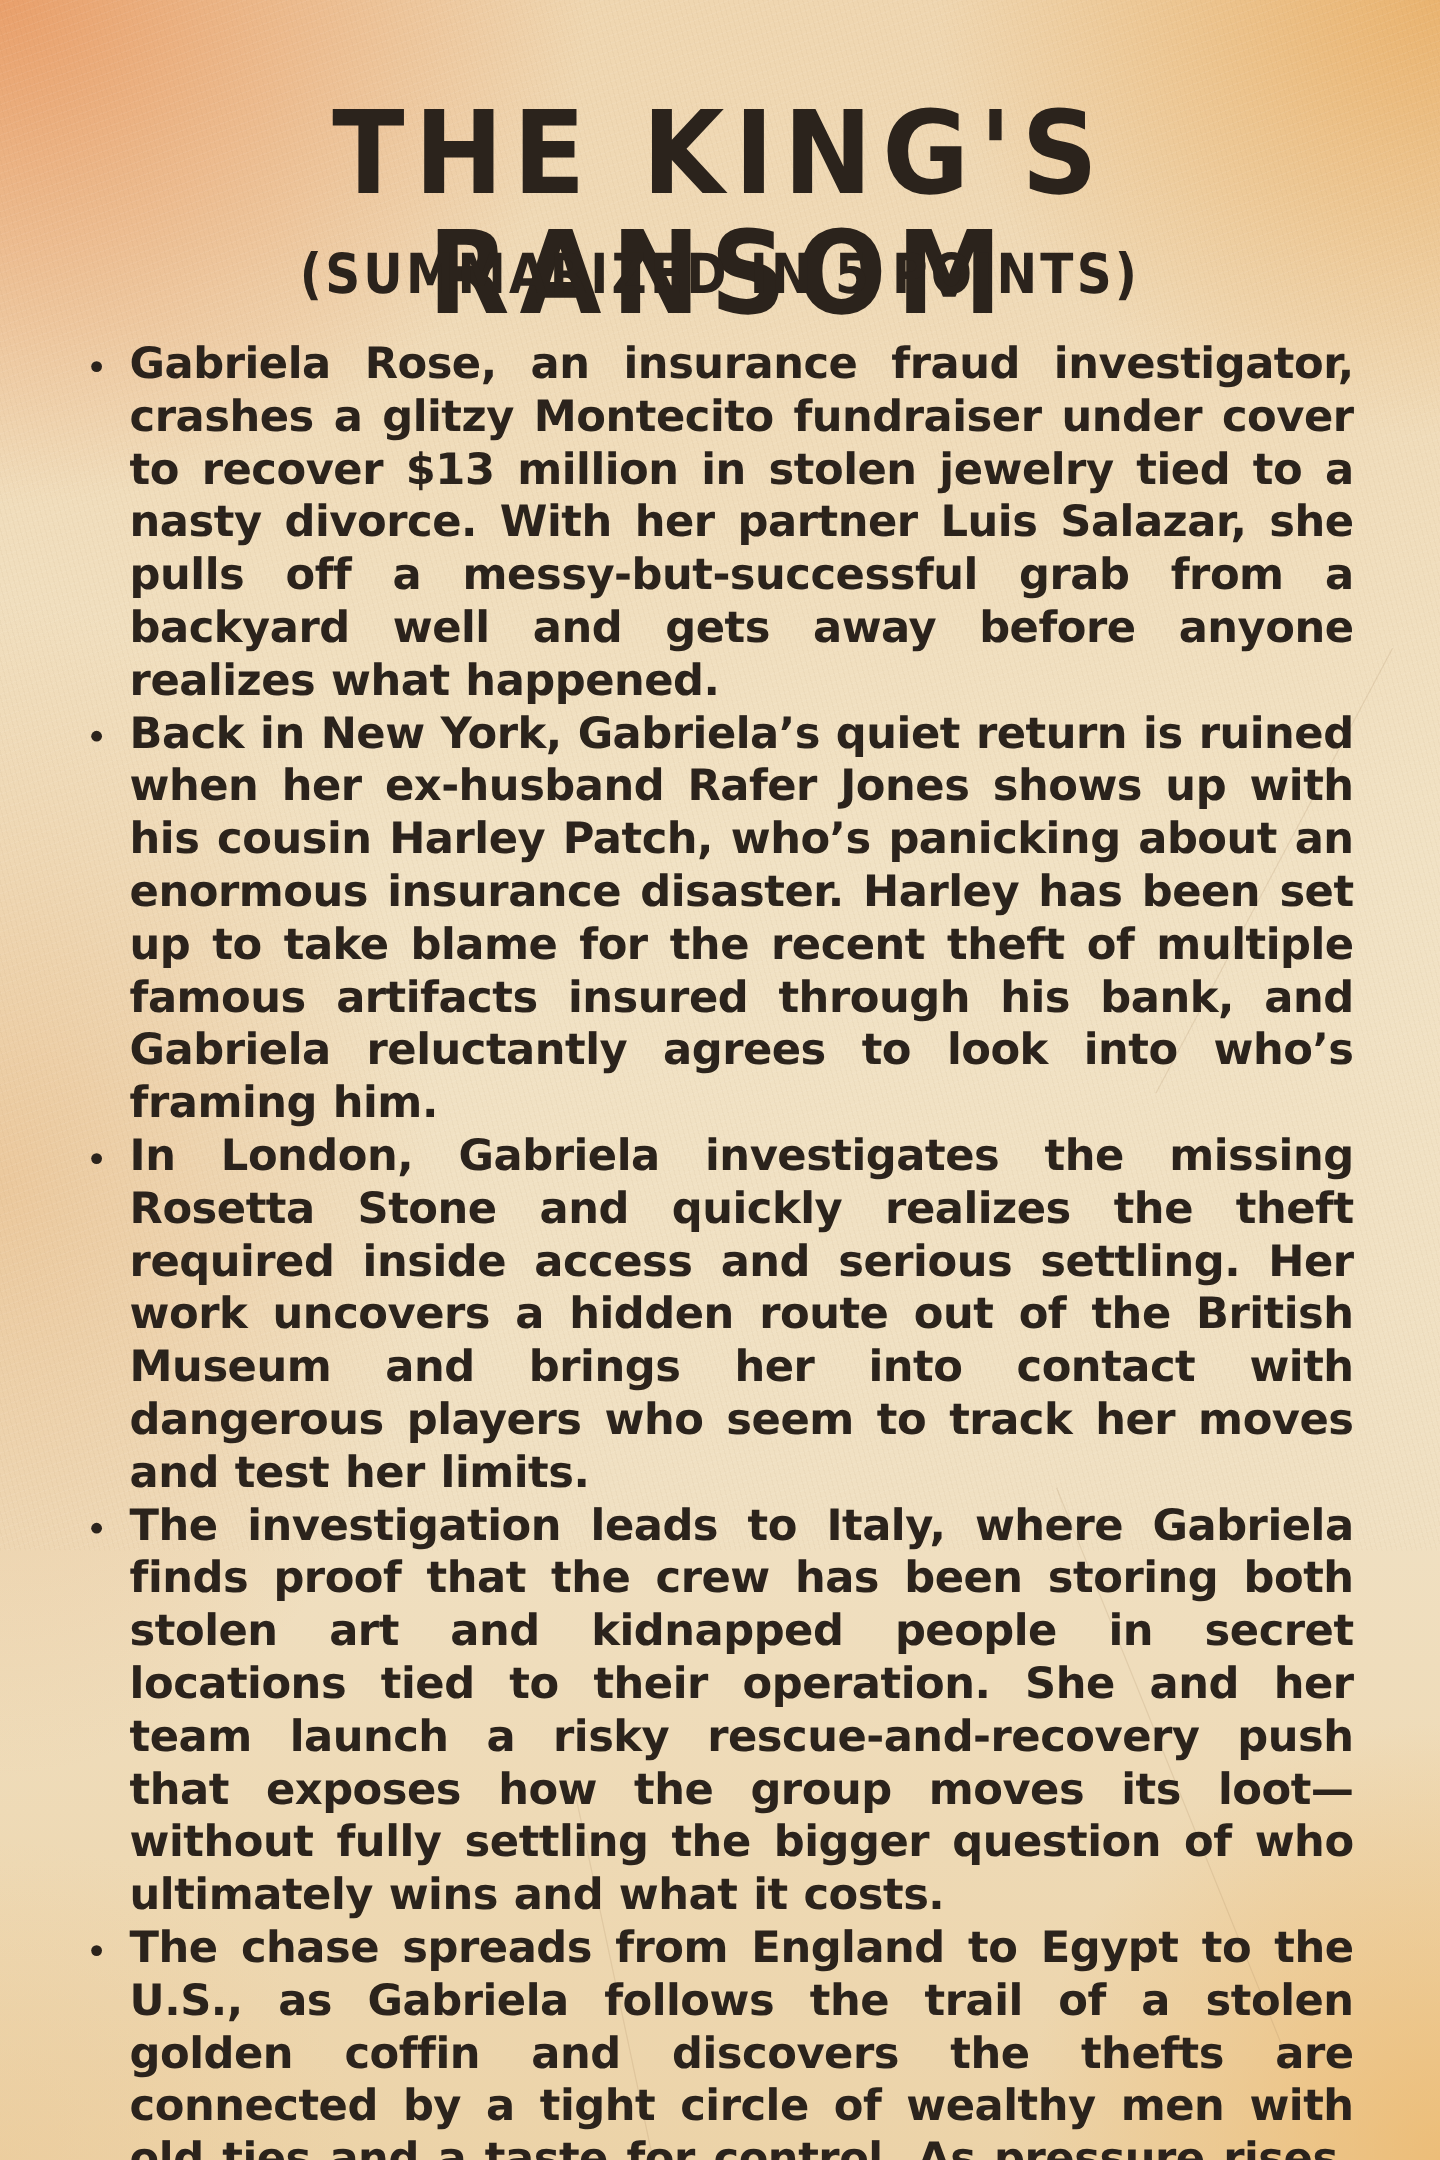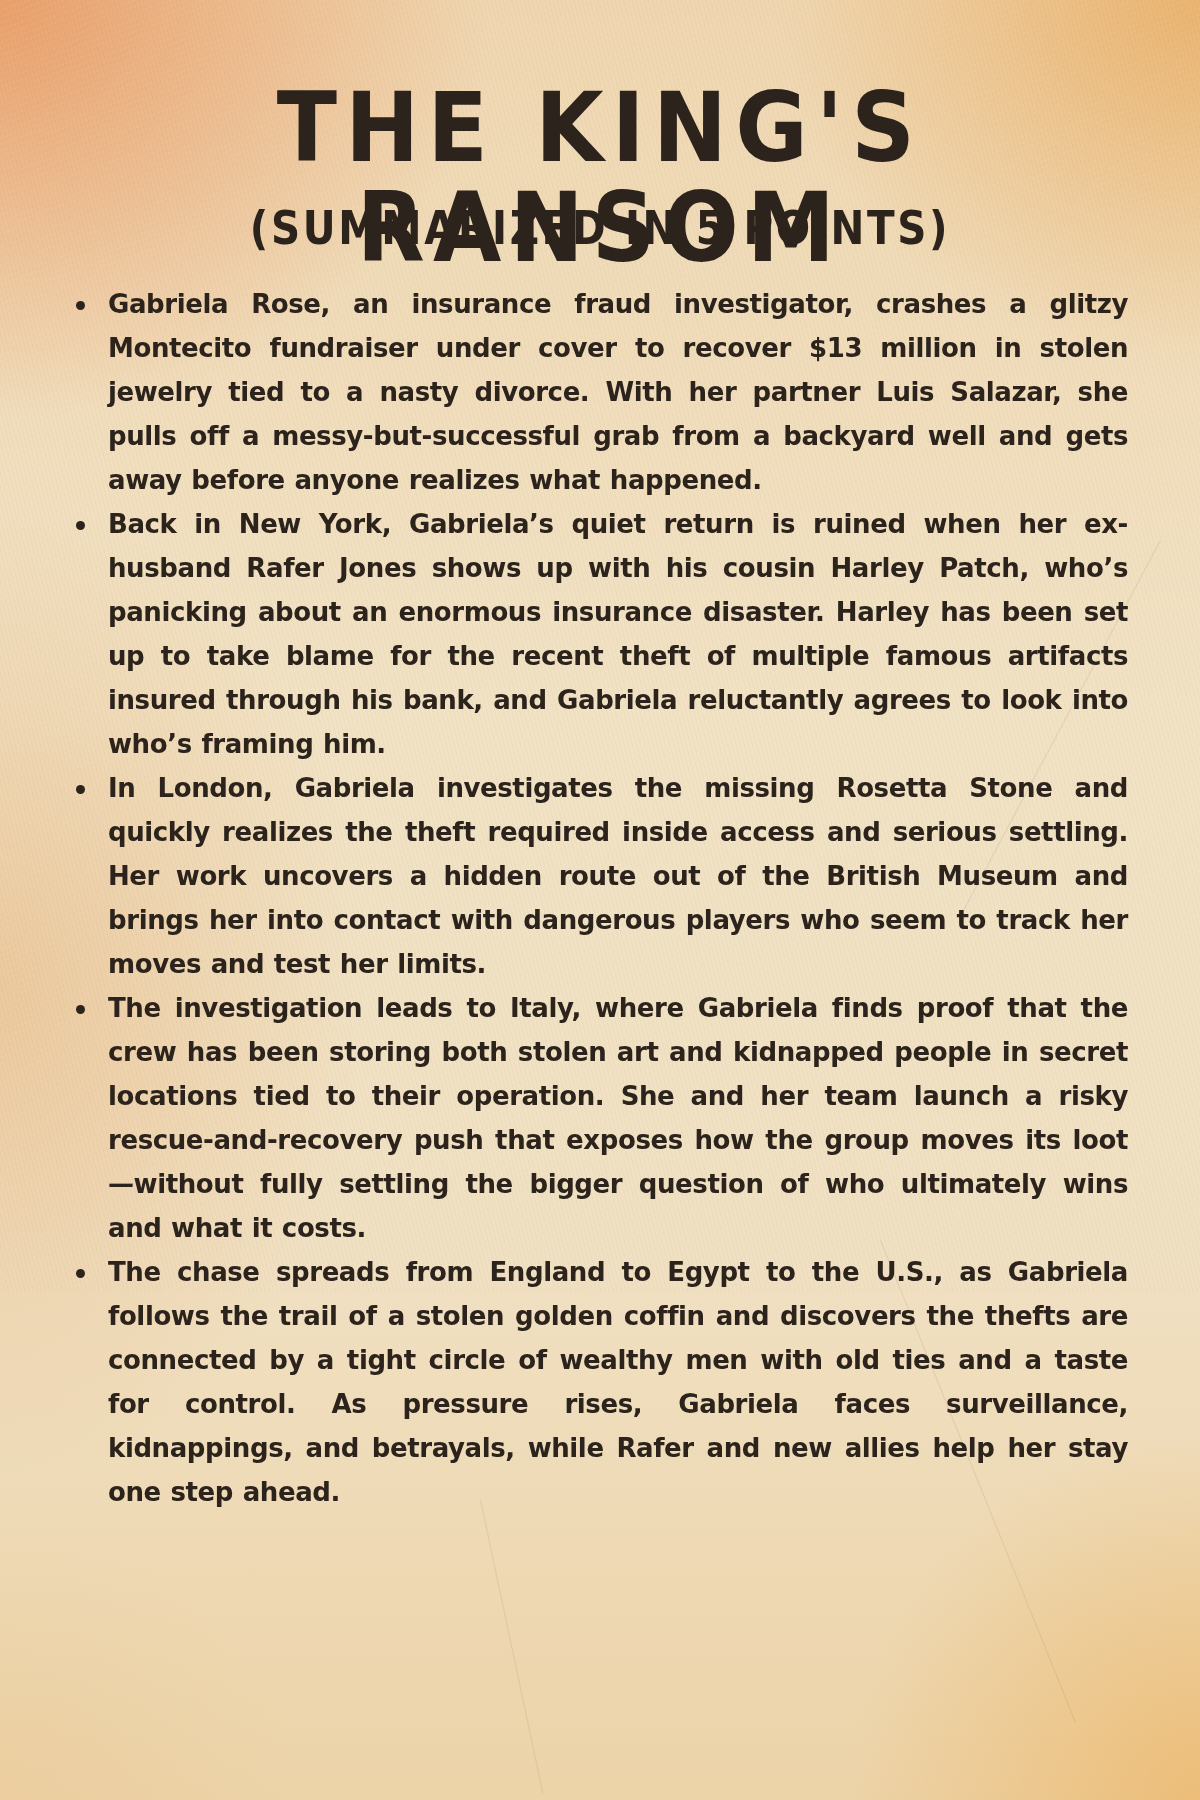--- a/index.html
+++ b/index.html
@@ -52,21 +52,21 @@
     }
     .points {
       position: absolute; left: 72px; top: 282px; width: 1056px;
       list-style: none;
     }
     .point {
       position: relative;
       padding-left: 36px;
       font-family: "DejaVu Sans", sans-serif;
       font-weight: bold;
-      font-size: 26px;
+      font-size: 36px;
       line-height: 44px;
       text-align: justify;
       color: #2b231c;
       letter-spacing: -0.4px;
       word-spacing: 1px;
     }
     .bullet {
       position: absolute; left: 4px; top: 19px;
       width: 9px; height: 9px; border-radius: 50%;
       background: #2b231c;

